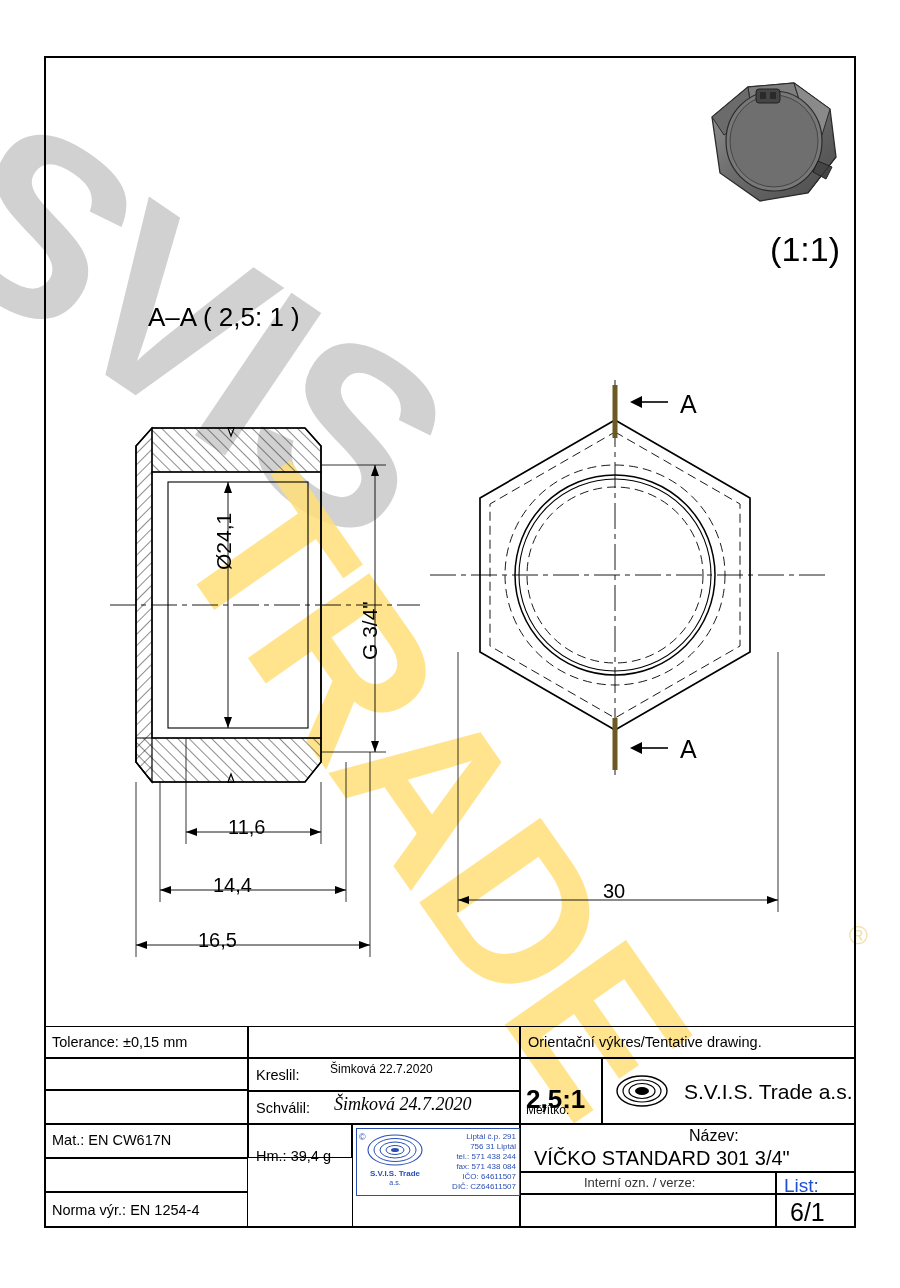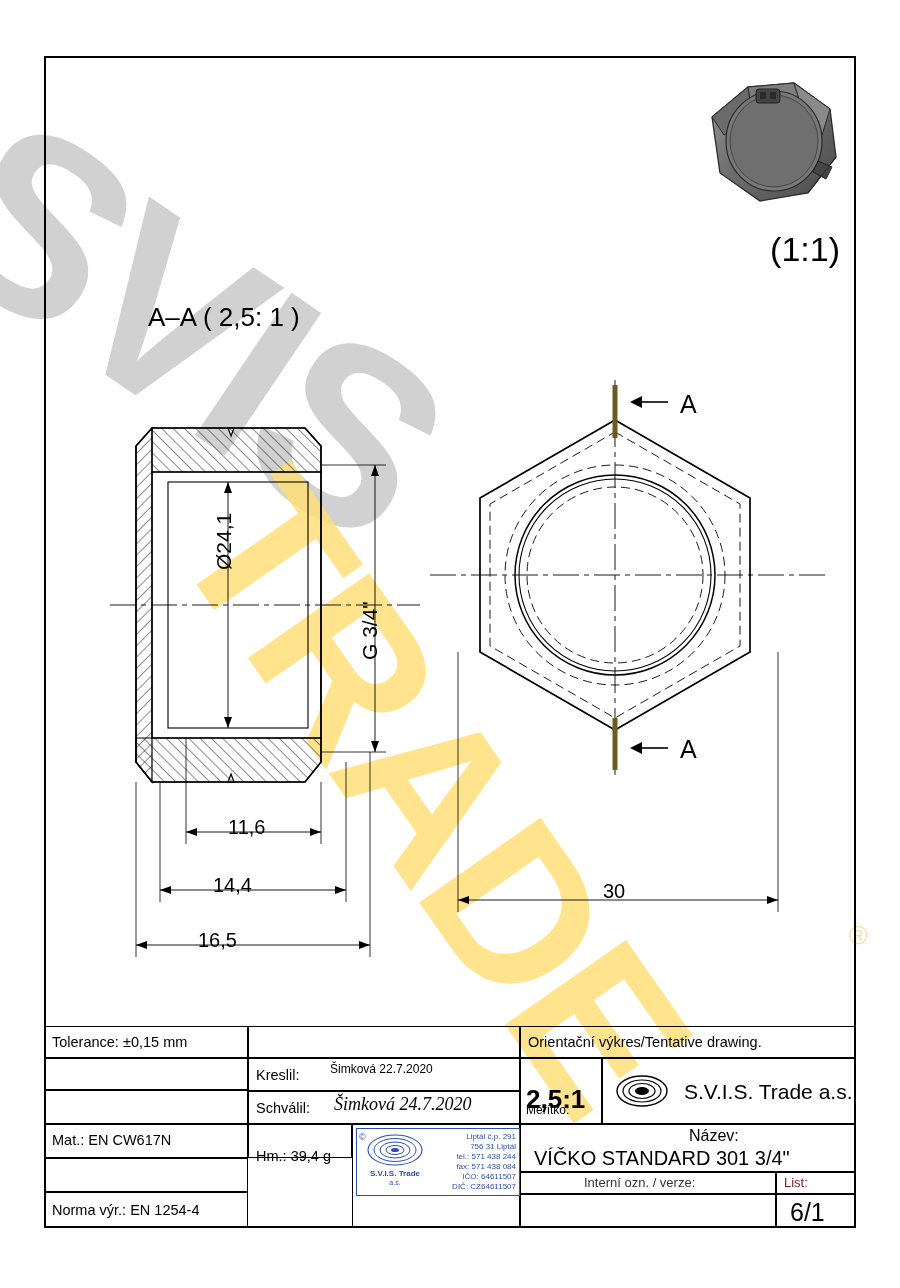--- a/index.html
+++ b/index.html
@@ -218,21 +218,21 @@
     <div class="cell" style="left:308px;top:98px;width:168px;height:104px;"></div>
 
     <div class="cell" style="left:476px;top:98px;width:336px;height:48px;"></div>
     <div class="lbl" style="left:630px;top:101px;font-size:16px;margin-left:15px;">Název:</div>
     <div class="lbl" style="left:490px;top:121px;font-size:20px;">VÍČKO STANDARD 301 3/4"</div>
 
     <div class="cell" style="left:476px;top:146px;width:256px;height:22px;"></div>
     <div class="lbl" style="left:540px;top:149px;font-size:13px;color:#333;">Interní ozn. / verze:</div>
 
     <div class="cell" style="left:732px;top:146px;width:80px;height:22px;"></div>
-    <div class="lbl" style="left:740px;top:149px;font-size:13px;color:#7f1d1d;">List:</div>
+    <div class="lbl" style="left:740px;top:149px;font-size:19px;color:#1d4ed8;">List:</div>
 
     <div class="cell" style="left:476px;top:168px;width:256px;height:34px;"></div>
 
     <div class="cell" style="left:732px;top:168px;width:80px;height:34px;"></div>
     <div class="lbl" style="left:746px;top:172px;font-size:25px;">6/1</div>
   </div>
 
   <div class="stamp" style="left:356px;top:1128px;width:164px;height:68px;">
     <div class="st-left" style="top:4px;">
       <svg width="56" height="34" style="display:block;margin:0 auto;">

